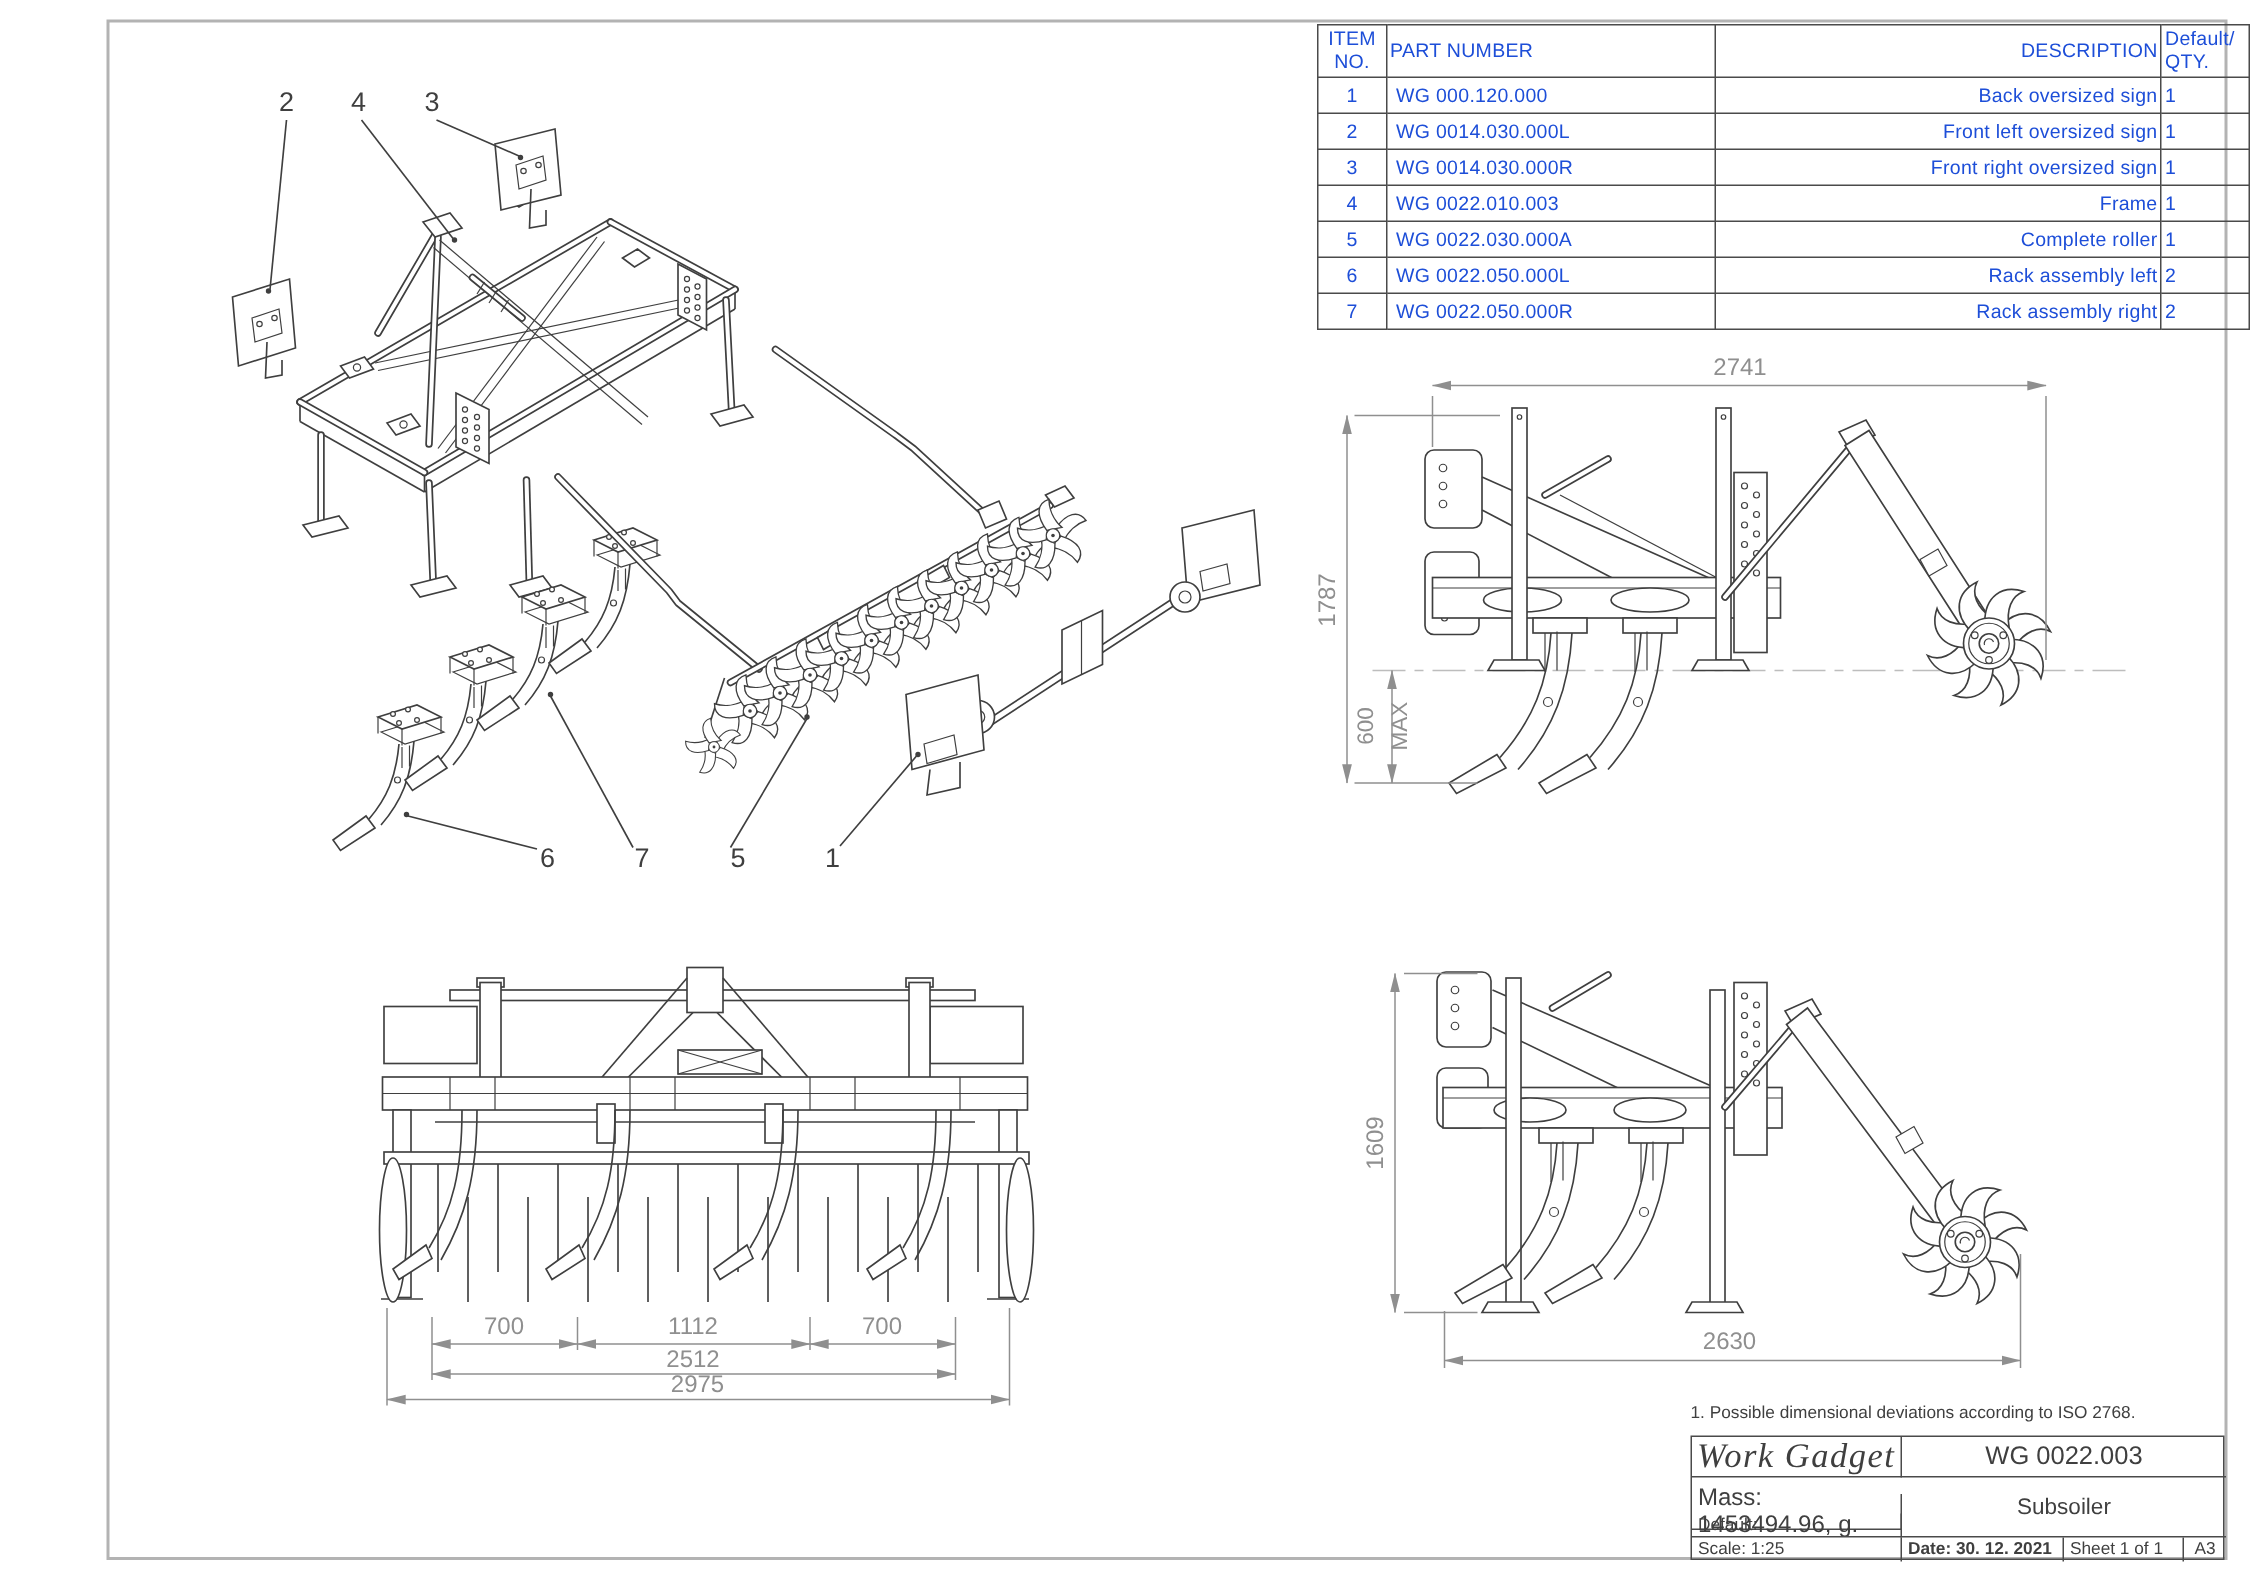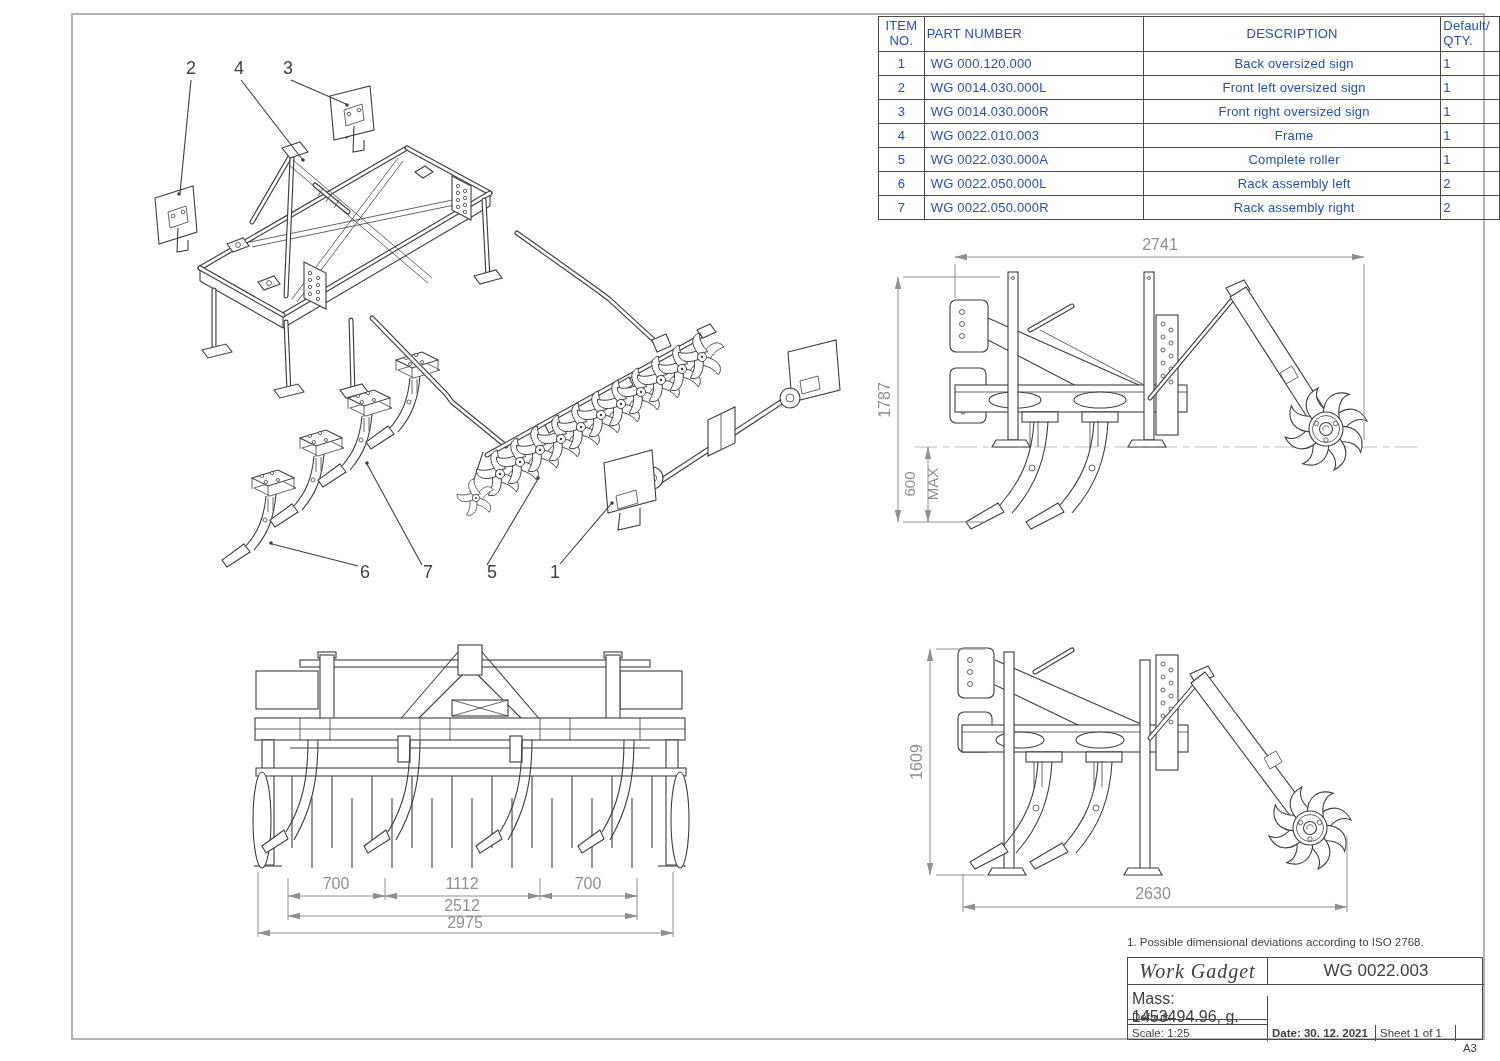--- a/index.html
+++ b/index.html
@@ -7,40 +7,40 @@
   #page-border{position:absolute;left:71px;top:13px;width:1414px;height:1027px;
     border:2.5px solid #b3b3b3;box-sizing:border-box;}
   
   #bom{position:absolute;left:878px;top:16px;border-collapse:collapse;table-layout:fixed;
     font-size:13px;color:#1d4ed8;letter-spacing:.2px;}
   #bom th,#bom td{border:1.5px solid #4a4a4a;font-weight:400;vertical-align:middle;overflow:hidden;}
   #bom th{height:34px;line-height:1.15;padding:0 2px;}
   #bom td{height:23px;padding:0 2px;}
   .col-item{width:41px;text-align:center;}
   .col-part{width:214px;text-align:left;}
-  .col-desc{width:295px;text-align:center;}
+  .col-desc{width:295px;text-align:right;}
   .col-qty{width:55px;text-align:left;word-break:break-all;margin-top:12px;}
   #bom td.col-part,#bom td.col-desc{padding-left:6px;}
   
   #note{position:absolute;left:1127px;top:936px;width:360px;font-size:11.5px;color:#3f3f3f;}
   #tblock{position:absolute;left:1127px;top:957px;width:356px;height:83px;
     border:1.6px solid #4a4a4a;box-sizing:border-box;color:#3f3f3f;}
   #tblock .cell{position:absolute;box-sizing:border-box;display:flex;align-items:center;}
   .bR{border-right:1.2px solid #4a4a4a;} .bB{border-bottom:1.2px solid #4a4a4a;}
   .ctr{justify-content:center;text-align:center;}
   #c-company{left:0;top:0;width:140px;height:27px;font-family:"Liberation Serif",serif;
-    font-style:italic;font-size:20px;letter-spacing:1px;}
+    font-style:italic;font-size:23px;letter-spacing:1px;}
   #c-number{left:140px;top:0;width:216px;height:27px;font-size:17px;}
   #c-mass{left:0;top:38px;width:140px;height:24px;font-size:16px;padding-left:4px;}
   #c-material{left:0;top:51px;width:140px;height:16px;font-size:11.5px;padding-left:4px;}
   #c-title{left:140px;top:27px;width:216px;height:40px;font-size:15px;}
   #c-scale{left:0;top:67px;width:140px;height:16px;font-size:11.5px;padding-left:4px;}
   #c-date{left:140px;top:67px;width:108px;height:16px;font-size:11.5px;padding-left:4px;font-weight:bold;}
   #c-sheet{left:248px;top:67px;width:80px;height:16px;font-size:11.5px;padding-left:4px;}
-  #c-format{left:328px;top:82px;width:28px;height:16px;font-size:11.5px;}
+  #c-format{left:328px;top:67px;width:28px;height:16px;font-size:11.5px;}
   
   .tube{stroke:#3f3f3f;stroke-width:5;fill:none;stroke-linecap:round;stroke-linejoin:round;}
   .core{stroke:#fff;stroke-width:2.7;fill:none;stroke-linecap:round;stroke-linejoin:round;}
   .ln{stroke:#3f3f3f;stroke-width:1.1;fill:none;}
   .lnt{stroke:#3f3f3f;stroke-width:.8;fill:none;}
   .wh{fill:#fff;stroke:#3f3f3f;stroke-width:1.1;}
   .wht{fill:#fff;stroke:#3f3f3f;stroke-width:.8;}
   .dim{stroke:#8f8f8f;stroke-width:1;fill:none;}
   .gnd{stroke:#bdbdbd;stroke-width:1;fill:none;stroke-dasharray:22 6 6 6;}
   .dimtxt{font-family:"Liberation Sans",sans-serif;font-size:16px;fill:#8f8f8f;text-anchor:middle;}
@@ -579,17 +579,18 @@
   </tbody>
 </table>
 
 <div id="note">1. Possible dimensional deviations according to ISO 2768.</div>
 
 <div id="tblock">
   <div class="cell ctr bR bB" id="c-company">Work Gadget</div>
   <div class="cell ctr bB" id="c-number">WG 0022.003</div>
   <div class="cell bR bB" id="c-mass">Mass: 1453494.96, g.</div>
   <div class="cell bR bB" id="c-material">Default:</div>
+  <div class="cell ctr bB" id="c-title">Subsoiler</div>
   <div class="cell bR" id="c-scale">Scale: 1:25</div>
   <div class="cell bR" id="c-date">Date: 30. 12. 2021</div>
   <div class="cell bR" id="c-sheet">Sheet 1 of 1</div>
   <div class="cell ctr" id="c-format">A3</div>
 </div>
 
 </body></html>

